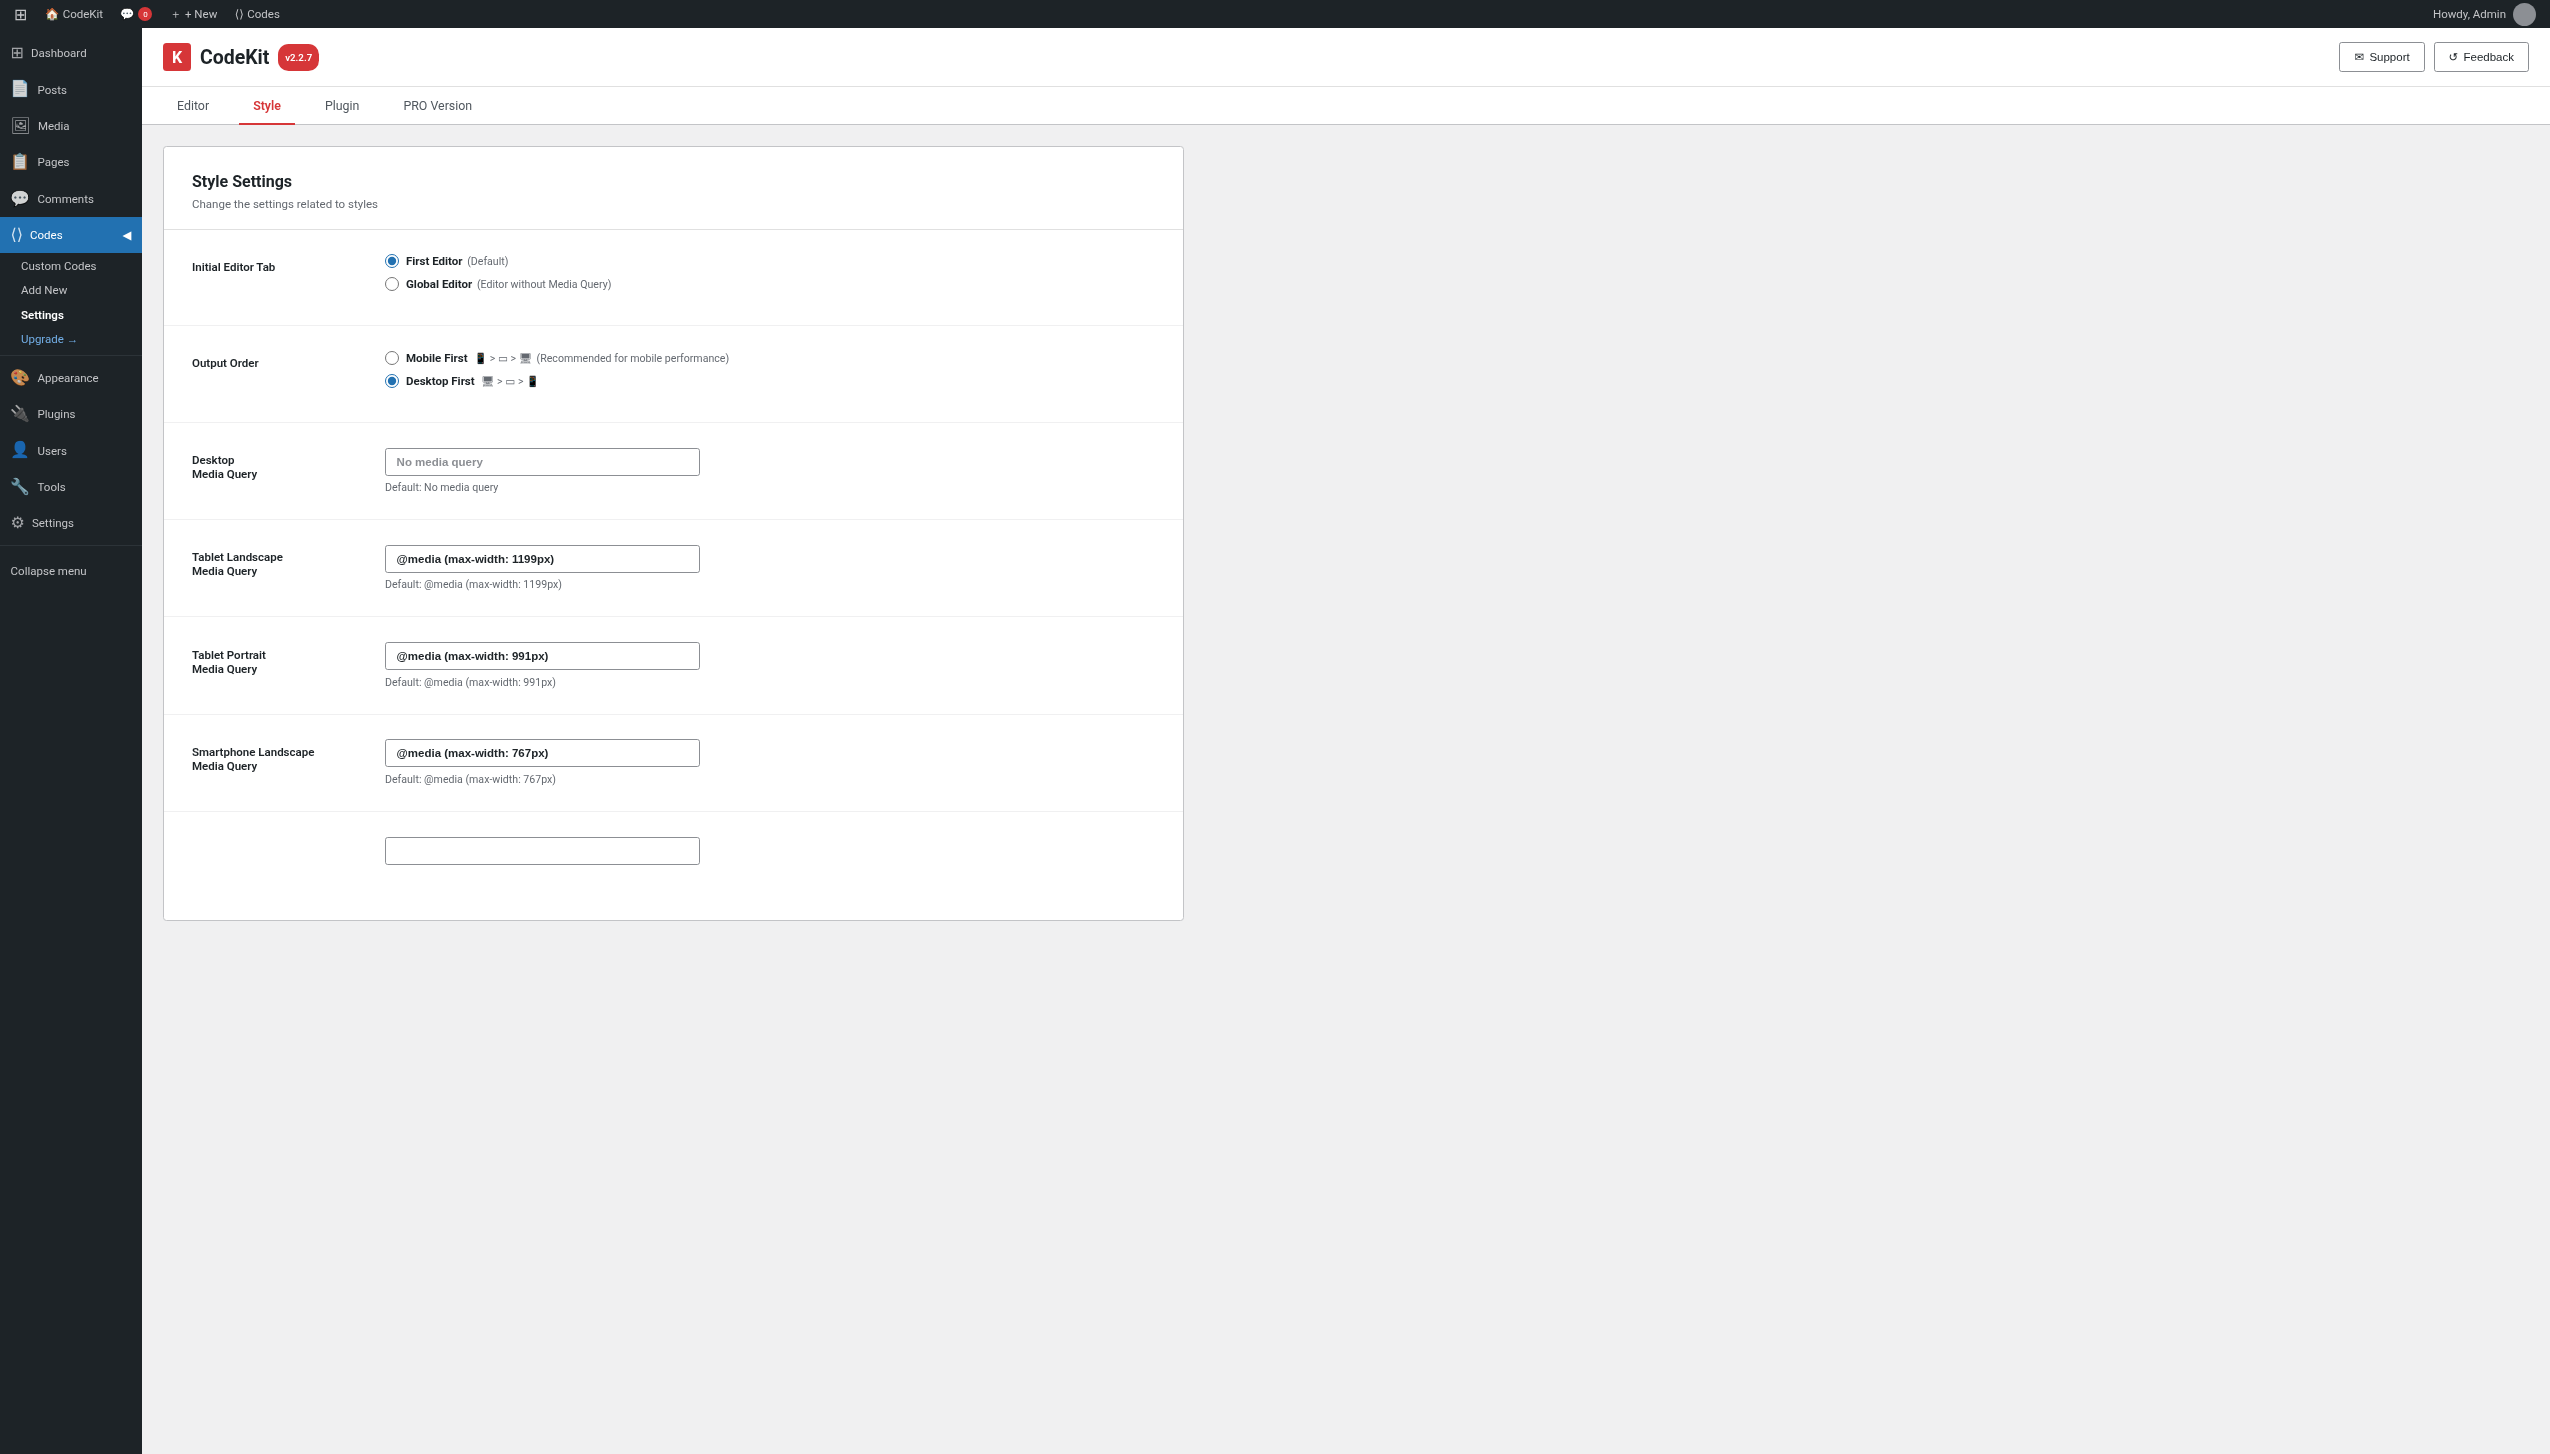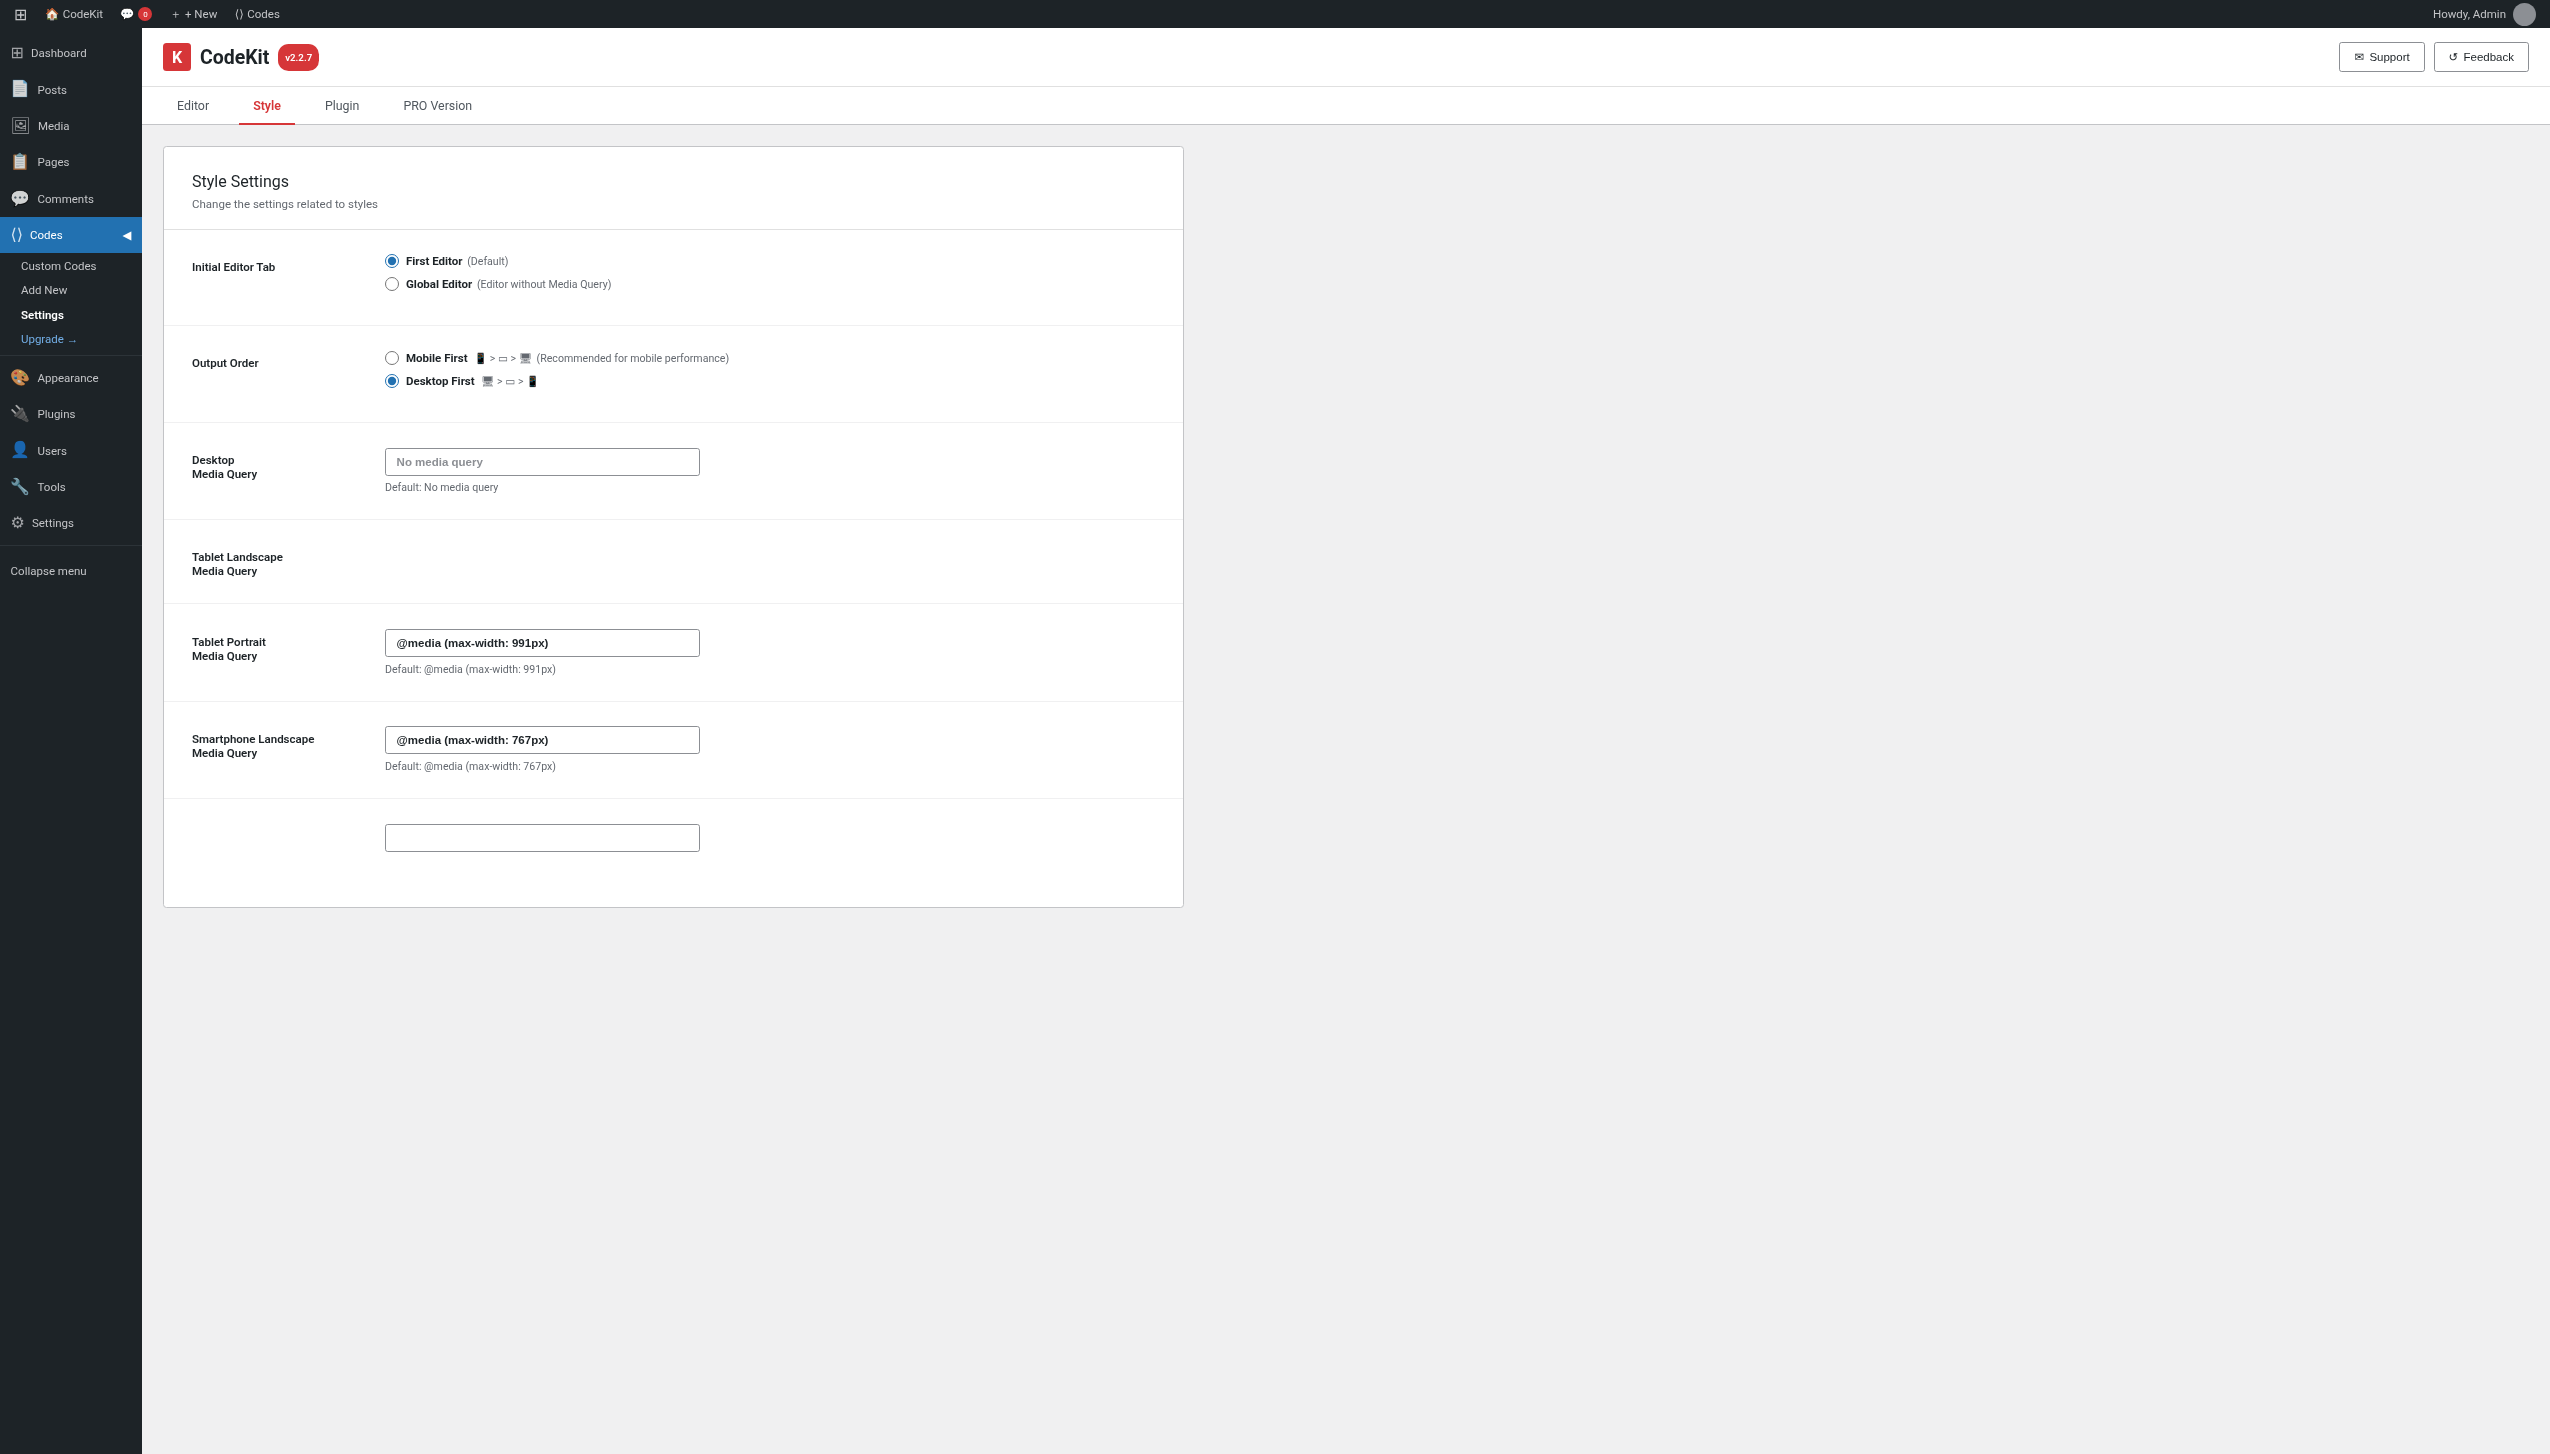--- a/index.html
+++ b/index.html
@@ -169,21 +169,21 @@
       max-width: 1063px;
     }
     .settings-card {
       background: #fff;
       border: 0.9px solid #c3c4c7;
       border-radius: 3.5px;
       padding: 25px 28px;
     }
     .settings-title {
       font-size: 16px;
-      font-weight: 400;
+      font-weight: 700;
       color: #1d2327;
       margin-bottom: 5.3px;
     }
     .settings-subtitle {
       font-size: 11.5px;
       color: #646970;
       margin-bottom: 18px;
     }
     .settings-divider {
       height: 0.9px;
@@ -447,20 +447,24 @@
             <div class="default-hint">Default: No media query</div>
           </div>
         </div>
 
         <div class="row-separator"></div>
 
         <div class="settings-row">
           <div class="settings-row-label">
             Tablet Landscape<br>Media Query
           </div>
+          <div class="settings-row-content">
+            <input type="text" class="media-query-input" value="@media (max-width: 1199px)" style="">
+            <div class="default-hint">Default: @media (max-width: 1199px)</div>
+          </div>
         </div>
 
         <div class="row-separator"></div>
 
         <div class="settings-row">
           <div class="settings-row-label">
             Tablet Portrait<br>Media Query
           </div>
           <div class="settings-row-content">
             <input type="text" class="media-query-input" value="@media (max-width: 991px)" style="">

